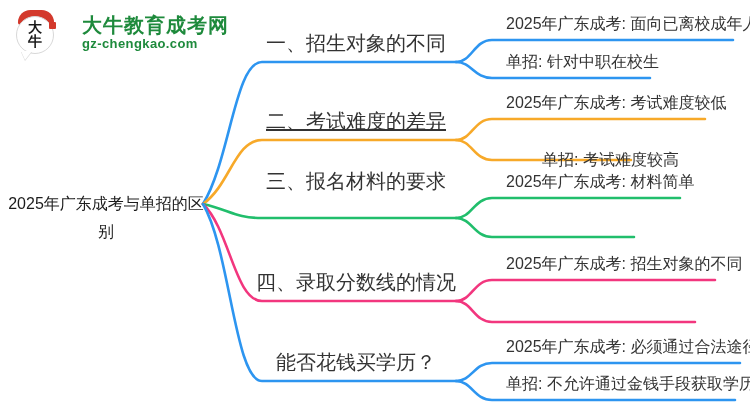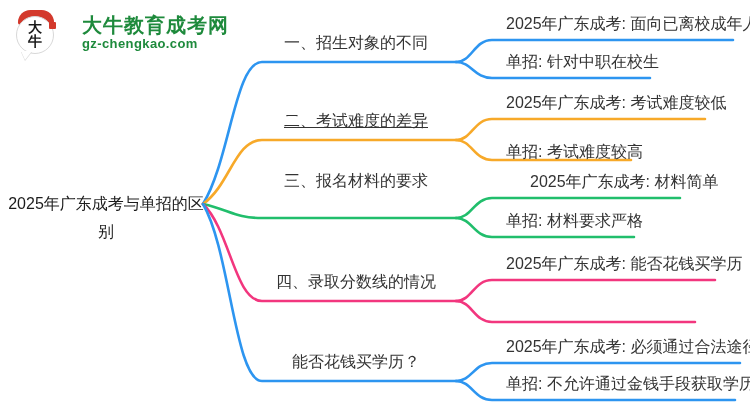--- a/index.html
+++ b/index.html
@@ -28,28 +28,28 @@
   .logo-text{margin-left:22px;padding-top:6px;}
   .logo-name{font-size:20px;font-weight:bold;letter-spacing:1px;line-height:22px;}
   .logo-url{font-size:13px;font-weight:bold;letter-spacing:.4px;line-height:15px;}
 
   
   .central{position:absolute;left:6px;top:190px;width:200px;z-index:2;
     font-size:16px;line-height:28px;color:#1c1c1c;text-align:center;font-weight:500;}
 
   
   .branch-label{position:absolute;left:250px;width:212px;z-index:2;
-    font-size:16px;line-height:26px;color:#333;text-align:center;white-space:nowrap;}
+    font-size:20px;line-height:26px;color:#333;text-align:center;white-space:nowrap;}
   .bl-1{top:30px;} .bl-2{top:108px;text-decoration:underline;} .bl-3{top:168px;} .bl-4{top:269px;} .bl-5{top:349px;}
 
   
   .leaf-label{position:absolute;left:506px;z-index:2;
     font-size:16px;line-height:24px;color:#333;white-space:nowrap;}
-  .lf-1{top:12px;} .lf-2{top:50px;} .lf-3{top:91px;} .lf-4{top:140px;}
-  .lf-5{top:170px;margin-left:24px;} .lf-6{top:209px;} .lf-7{top:252px;} .lf-8{top:294px;}
+  .lf-1{top:12px;} .lf-2{top:50px;} .lf-3{top:91px;} .lf-4{top:148px;margin-left:36px;}
+  .lf-5{top:170px;} .lf-6{top:209px;} .lf-7{top:252px;} .lf-8{top:294px;}
   .lf-9{top:335px;} .lf-10{top:372px;}
 </style>
 </head>
 <body>
 
 <div class="stage">
 
   <svg class="connectors" width="750" height="410" viewBox="0 0 750 410">
     <g fill="none" stroke-width="2.6" stroke-linecap="round" stroke-linejoin="round">
 
@@ -107,18 +107,17 @@
   <div class="branch-label bl-2">二、考试难度的差异</div>
   <div class="branch-label bl-3">三、报名材料的要求</div>
   <div class="branch-label bl-4">四、录取分数线的情况</div>
   <div class="branch-label bl-5">能否花钱买学历？</div>
 
   <div class="leaf-label lf-1">2025年广东成考: 面向已离校成年人</div>
   <div class="leaf-label lf-2">单招: 针对中职在校生</div>
   <div class="leaf-label lf-3">2025年广东成考: 考试难度较低</div>
   <div class="leaf-label lf-4">单招: 考试难度较高</div>
   <div class="leaf-label lf-5">2025年广东成考: 材料简单</div>
-  <div class="leaf-label lf-6">单招: 材料要求严格</div>
-  <div class="leaf-label lf-7">2025年广东成考: 能否花钱买学历</div>
+  <div class="leaf-label lf-7">2025年广东成考: 招生对象的不同</div>
   <div class="leaf-label lf-9">2025年广东成考: 必须通过合法途径获得</div>
   <div class="leaf-label lf-10">单招: 不允许通过金钱手段获取学历</div>
 
 </div>
 
 </body></html>

